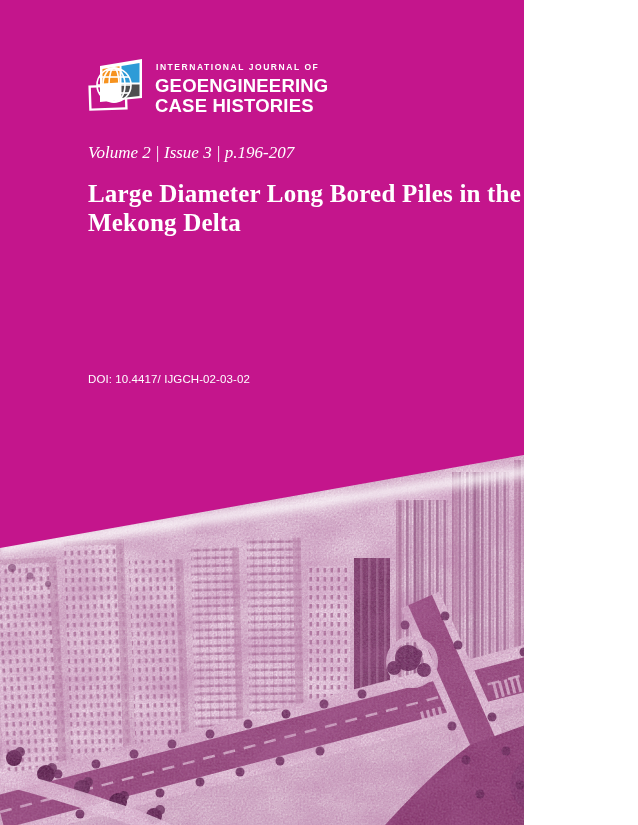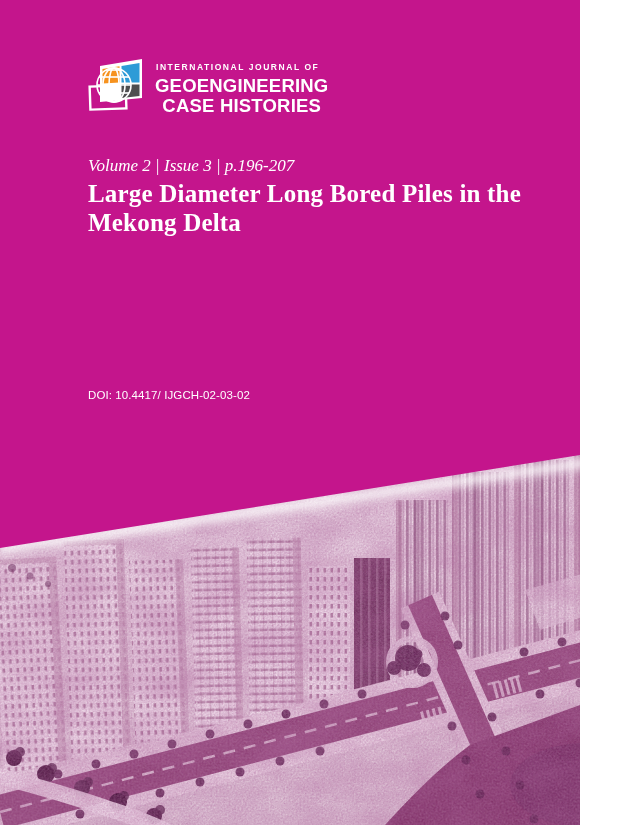--- a/index.html
+++ b/index.html
@@ -1,17 +1,17 @@
 <!DOCTYPE html>
 <html><head>
 <meta charset="utf-8">
 <style>
   html,body { margin:0; padding:0; background:#ffffff; }
   .page {
-    position:relative; width:580px; height:825px; overflow:hidden;
+    position:relative; width:524px; height:825px; overflow:hidden;
     background:#701a75;
     font-family:"Liberation Sans", sans-serif;
   }
   
   .photo-wrap { position:absolute; left:0; top:440px; width:638px; height:385px; }
   .photo-wrap svg { display:block; width:100%; height:100%; }
 
   
   .top-panel {
     position:absolute; inset:0; background:#C4158C;
@@ -20,35 +20,35 @@
 
   .brand { position:absolute; left:88px; top:56px; display:flex; align-items:flex-start; }
   .logo { width:58px; height:58px; margin-right:9px; flex:0 0 auto; }
   .wordmark { padding-top:3px; }
   .supertitle {
     color:#FFFFFF; font-size:8.5px; font-weight:700;
     letter-spacing:1.55px; margin:3px 0 4px 1px; white-space:nowrap;
   }
   .jname {
     color:#FFFFFF; font-size:18.5px; line-height:19.5px; font-weight:700;
-    letter-spacing:0.2px; white-space:nowrap;text-align:center;
+    letter-spacing:0.2px; white-space:nowrap;
   }
 
   .issue {
-    position:absolute; left:88px; top:155px; color:#FFFFFF;
+    position:absolute; left:88px; top:142px; color:#FFFFFF;
     font-family:"Liberation Serif", serif; font-style:italic;
     font-size:17px; line-height:22px;
   }
   .title {
     position:absolute; left:88px; top:179px; width:490px; margin:0;
     color:#FFFFFF; font-family:Liberation Serif, serif;
     font-size:25px; line-height:29px; font-weight:700; letter-spacing:0.2px;
   }
   .meta {
-    position:absolute; left:88px; top:388px; color:#FFFFFF;
+    position:absolute; left:88px; top:372px; color:#FFFFFF;
     font-size:11.5px; line-height:15.5px; letter-spacing:0.1px;
   }
 </style>
 </head>
 <body>
 
 <div class="page">
 
   <div class="photo-wrap">
     <svg viewBox="0 0 638 385" preserveAspectRatio="none">

